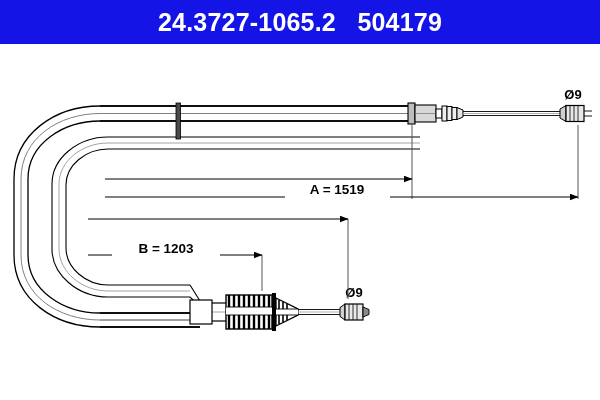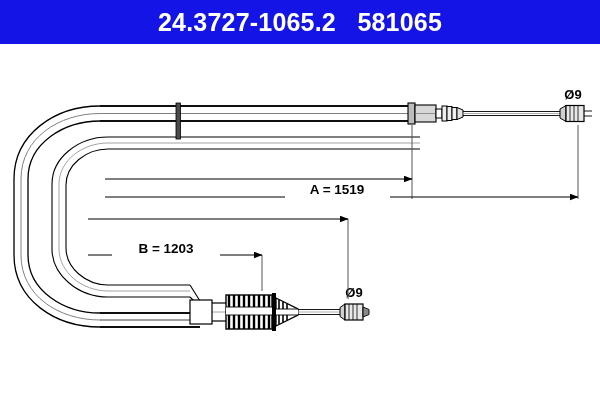--- a/index.html
+++ b/index.html
@@ -57,21 +57,21 @@
     font-weight: bold;
     fill: #000000;
   }
 </style>
 </head>
 <body>
 
 <div id="page">
 
   <div id="header-bar">
-    <span id="header-title">24.3727-1065.2   581065</span>
+    <span id="header-title">24.3727-1065.2   504179</span>
   </div>
 
   <div id="drawing-area">
     <svg width="600" height="356" viewBox="0 0 600 356" xmlns="http://www.w3.org/2000/svg">
 
       <defs>
         <marker id="arrowR" markerWidth="9" markerHeight="7" refX="8.5" refY="3.5" orient="auto" markerUnits="userSpaceOnUse">
           <path d="M0,0 L9,3.5 L0,7 Z" fill="#000000"></path>
         </marker>
         <marker id="arrowL" markerWidth="9" markerHeight="7" refX="0.5" refY="3.5" orient="auto" markerUnits="userSpaceOnUse">

